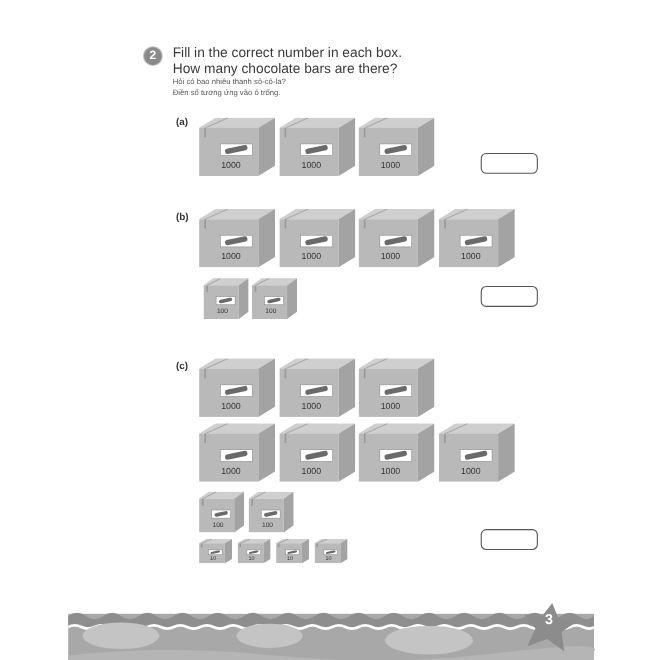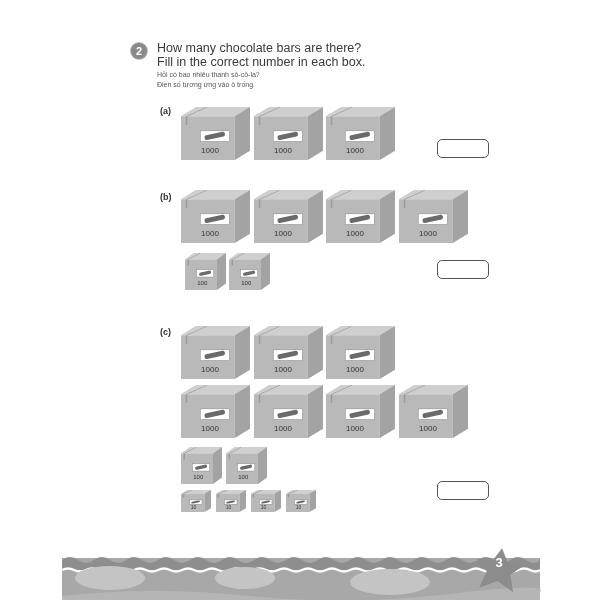--- a/index.html
+++ b/index.html
@@ -13,22 +13,22 @@
     .box svg { display:block; }
     .footer { left:0; top:548px; width:600px; height:52px; }
     .pagenum { left:486px; top:555px; width:26px; text-align:center; color:#fff; font-weight:bold; font-size:13px; }
   </style>
 </head>
 <body>
 
 <div>
   <div class="abs qnum">2</div>
   <div class="abs title">
+    <div>Fill in the correct number in each box.</div>
     <div>How many chocolate bars are there?</div>
-    <div>Fill in the correct number in each box.</div>
   </div>
   <div class="abs sub">
     <div>Hỏi có bao nhiêu thanh sô-cô-la?</div>
     <div>Điền số tương ứng vào ô trống.</div>
   </div>
 
   <div id="parts">
       <div class="abs label" style="left: 160px; top: 106px;">(a)</div>
       <div class="abs box" style="left: 181px; top: 107px;">
         <svg width="69" height="53" viewBox="0 0 69 53">

